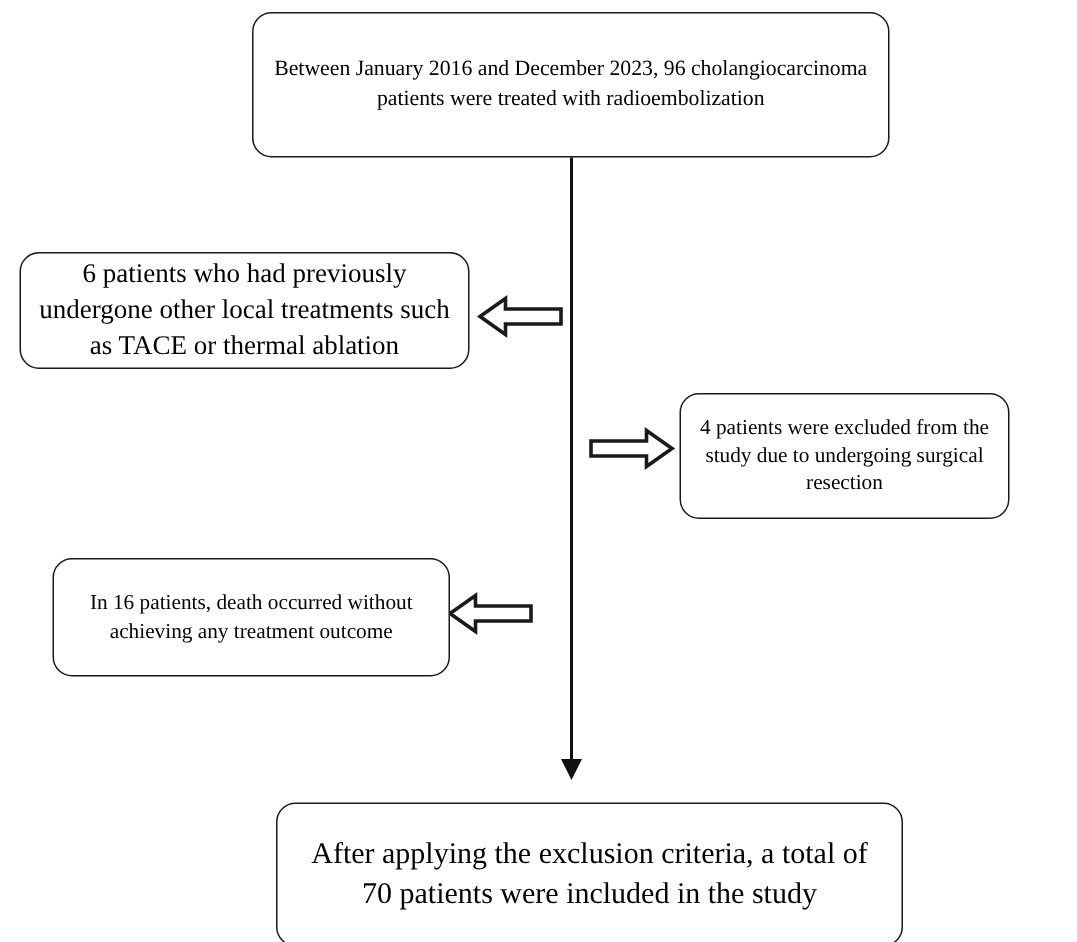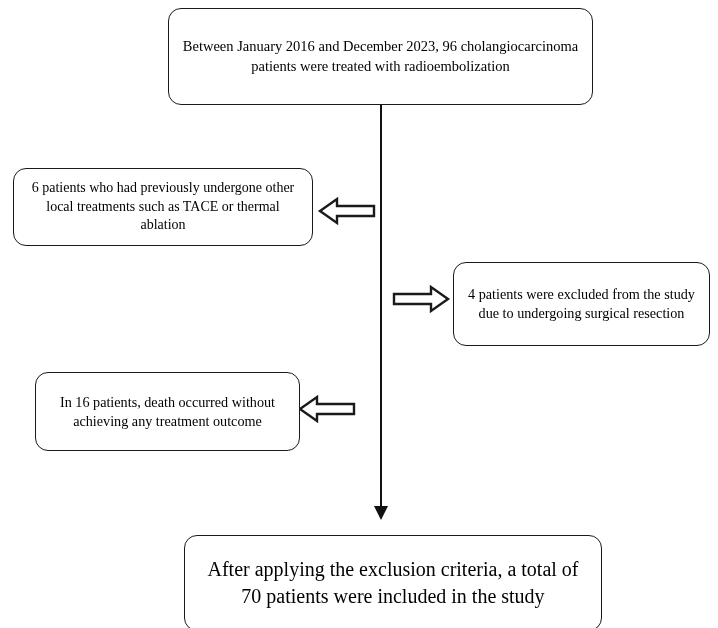--- a/index.html
+++ b/index.html
@@ -30,22 +30,22 @@
     padding: 12px 12px;
   }
   .node-text {
     display: block;
     width: 100%;
     white-space: pre-line;
   }
 
   
   #node-enrolled   { left: 168px; top: 8px;   width: 425px; height: 97px;  font-size: 14.5px; }
-  #node-excl-1     { left: 13px;  top: 168px; width: 300px; height: 78px;  font-size: 14px; }
-  #node-excl-2     { left: 453px; top: 262px; width: 257px; height: 84px;  font-size: 14.2px; }
+  #node-excl-1     { left: 13px;  top: 168px; width: 300px; height: 78px;  font-size: 18px; }
+  #node-excl-2     { left: 453px; top: 262px; width: 220px; height: 84px;  font-size: 14.2px; }
   #node-excl-3     { left: 35px;  top: 372px; width: 265px; height: 79px;  font-size: 14.2px; }
   #node-included   { left: 170px; top: 535px; width: 418px; height: 96px;  font-size: 20px; margin-left: 14px; }
 
   
   .connector-line {
     position: absolute;
     background: #111111;
   }
   #main-stem {
     left: 380px;

